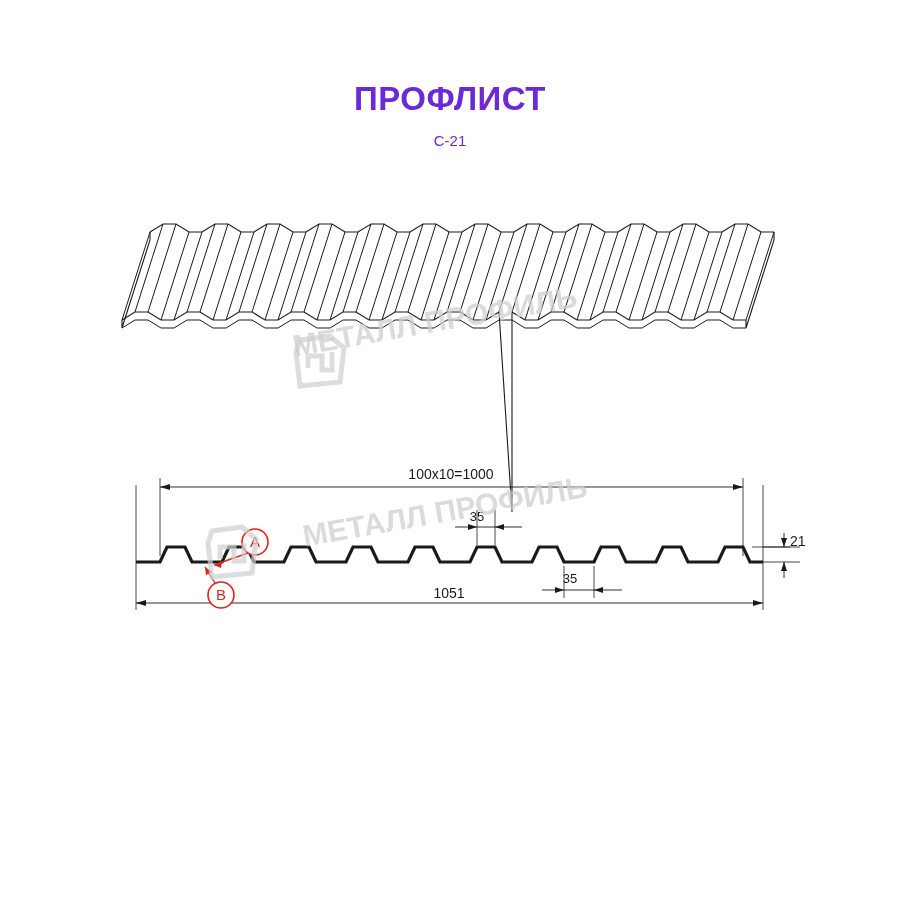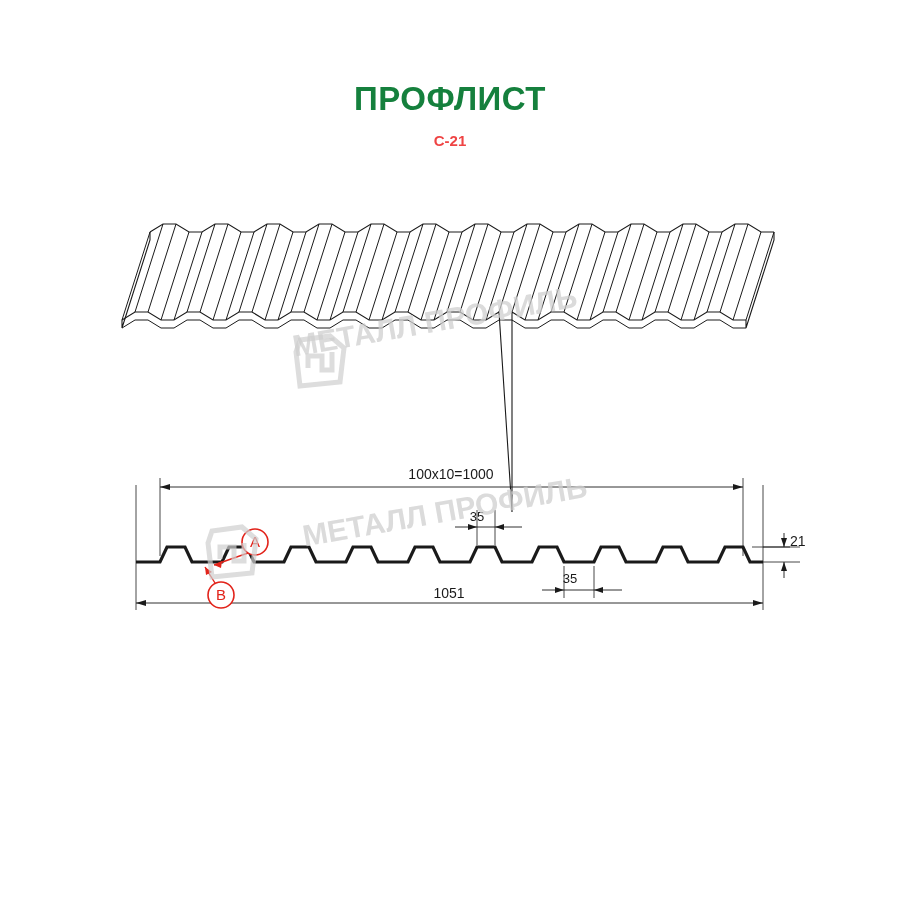--- a/index.html
+++ b/index.html
@@ -20,31 +20,31 @@
   }
   .title {
     position: absolute;
     left: 0;
     top: 80px;
     width: 900px;
     text-align: center;
     font-size: 33px;
     font-weight: bold;
     letter-spacing: 0.5px;
-    color: #15803d;
+    color: #6d28d9;
   }
   .subtitle {
     position: absolute;
     left: 0;
     top: 132px;
     width: 900px;
     text-align: center;
     font-size: 15px;
-    font-weight: bold;
-    color: #ef4444;
+    font-weight: normal;
+    color: #6d28d9;
   }
   .footnote {
     position: absolute;
     left: 0;
     top: 795px;
     width: 900px;
     text-align: center;
     font-size: 17px;
     font-weight: bold;
     color: #1a1a1a;

